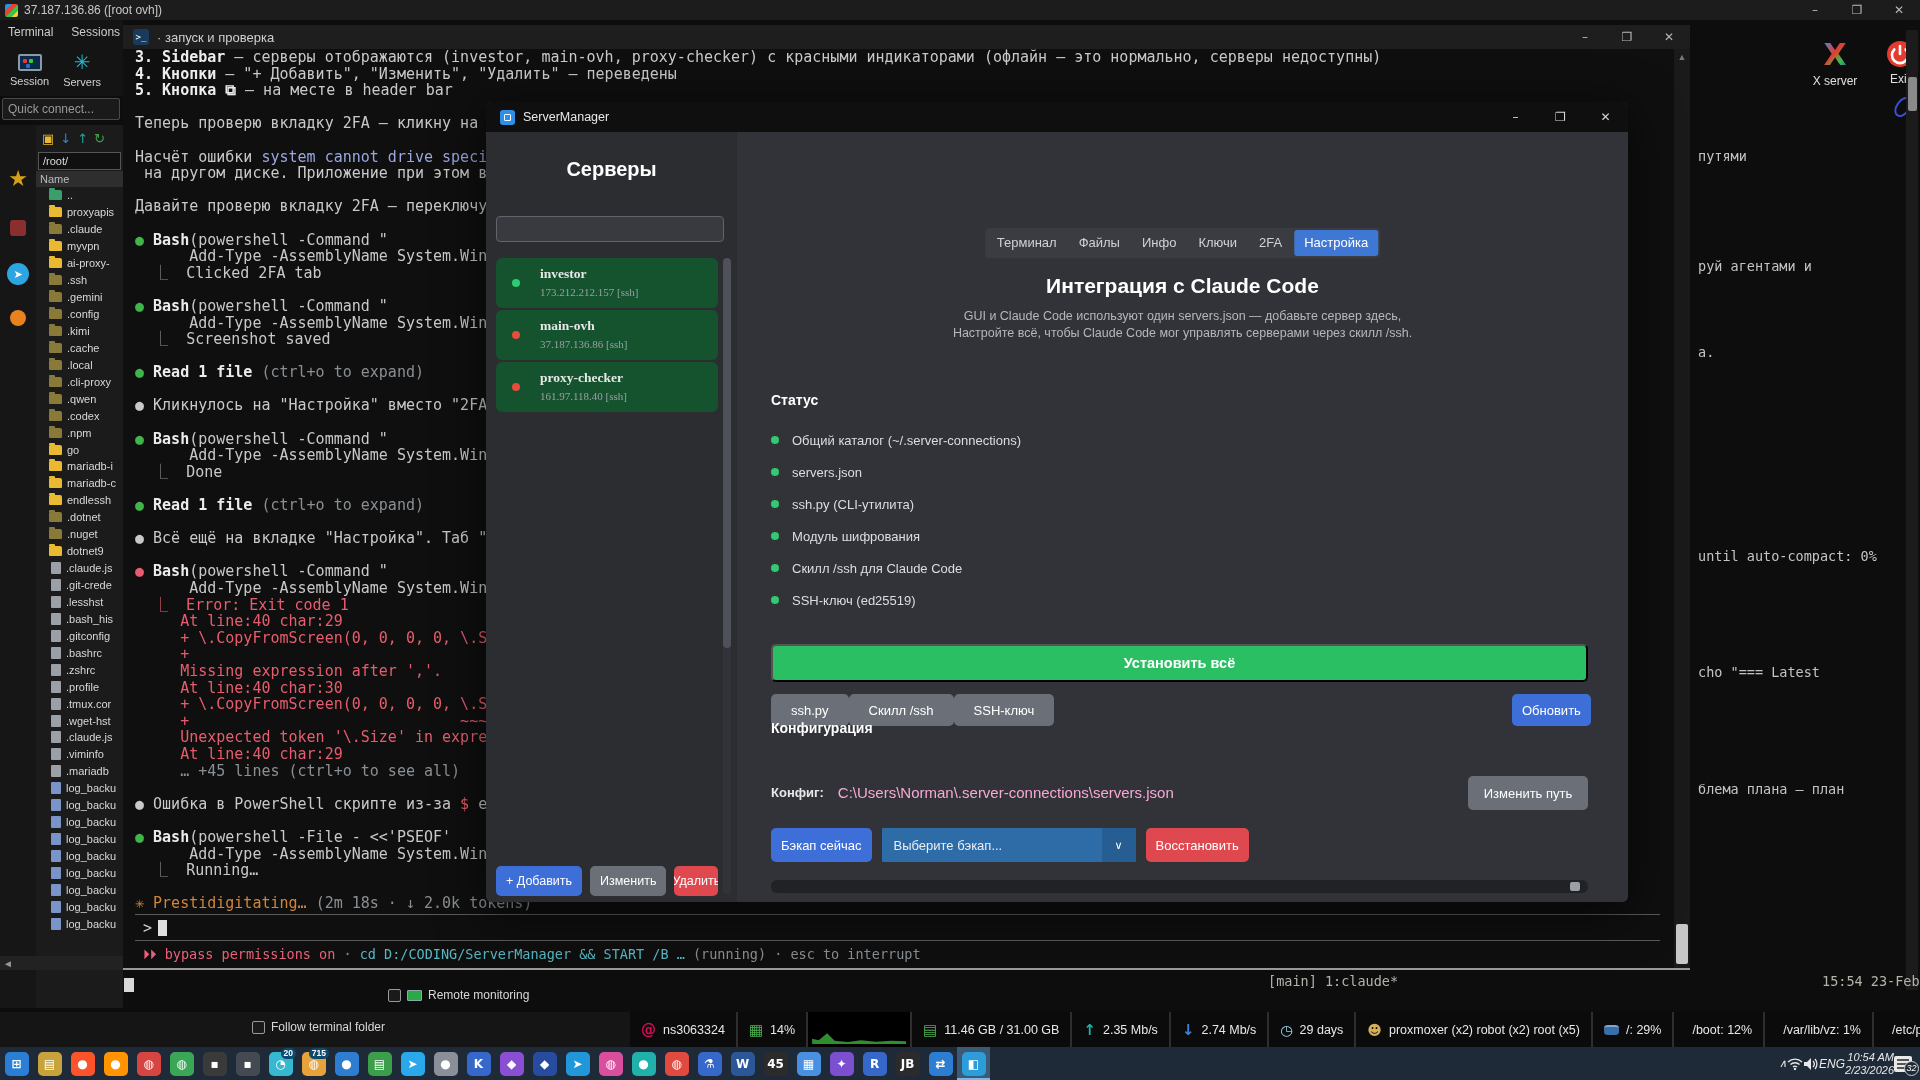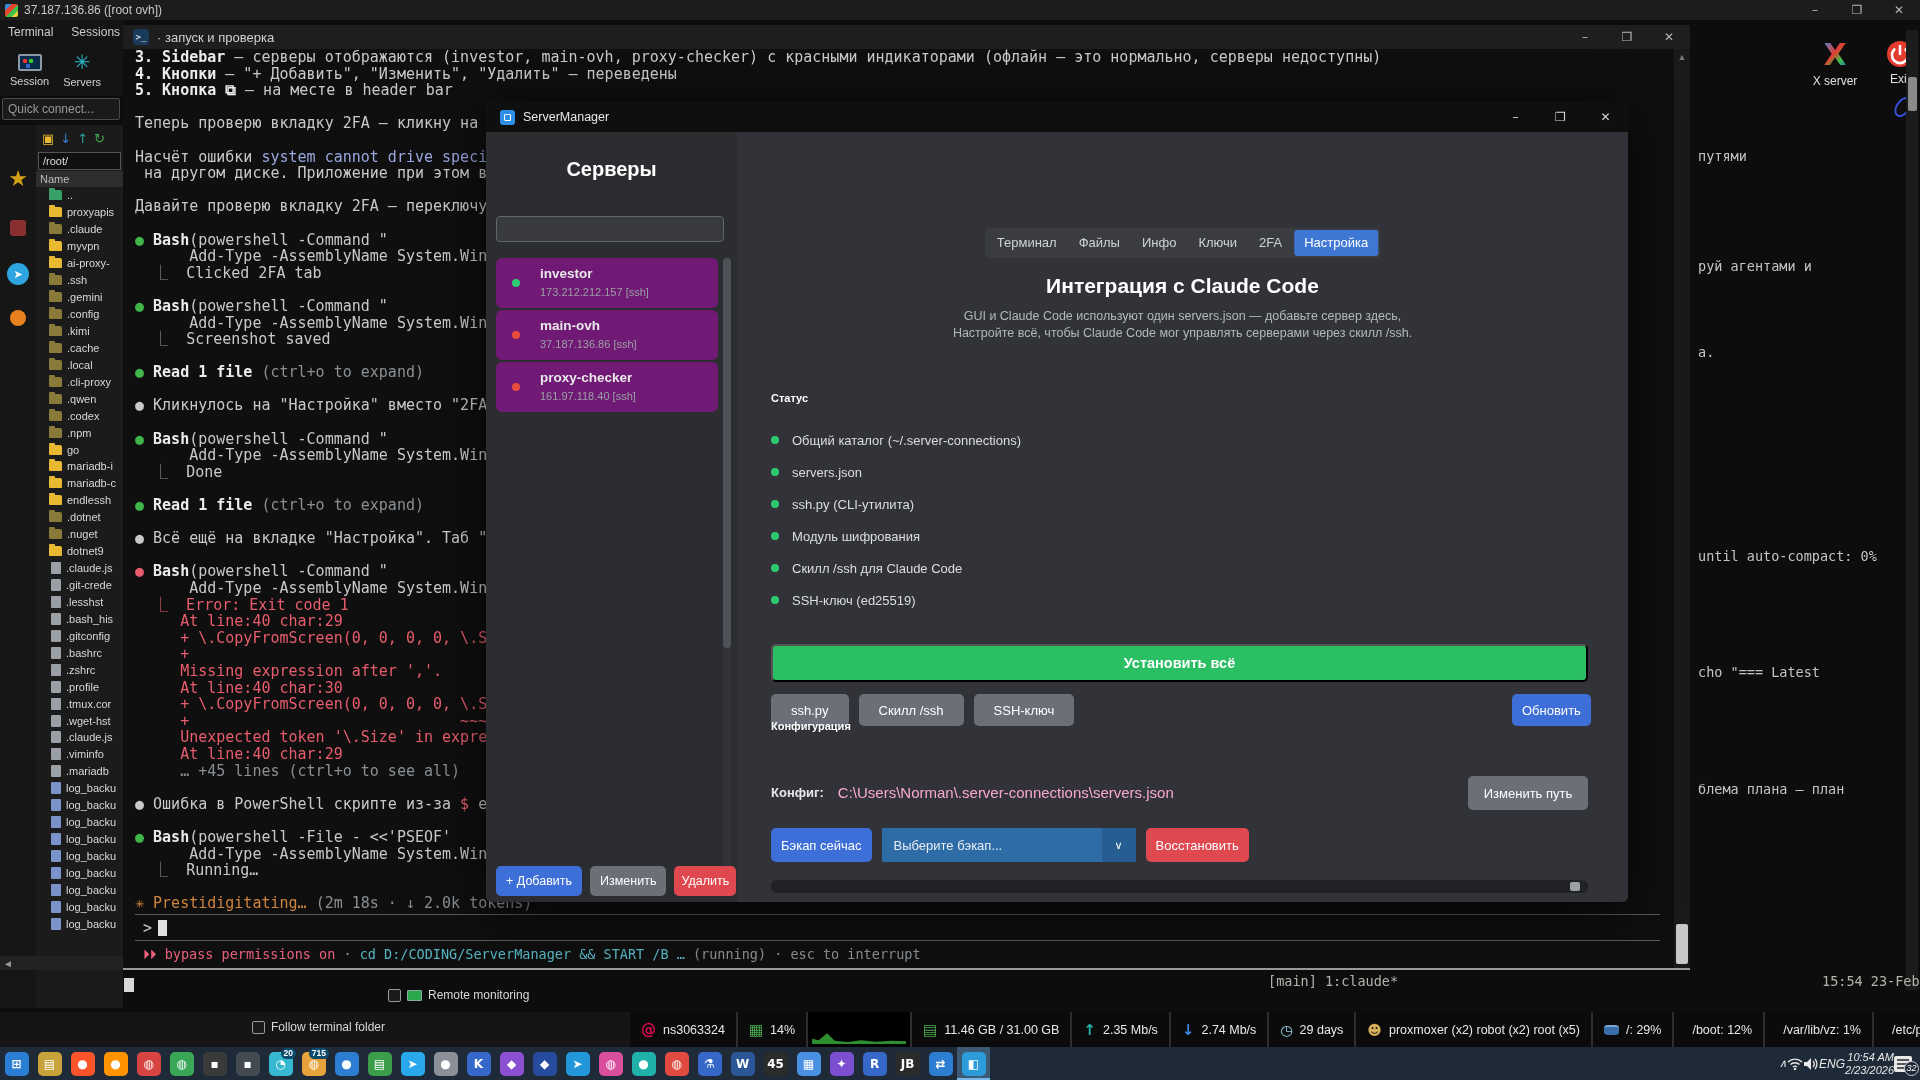--- a/index.html
+++ b/index.html
@@ -152,48 +152,48 @@
   .sm-logo { width:15px; height:15px; margin:0 8px 0 14px; background:#2e8fe8; border-radius:3px;
     display:flex; align-items:center; justify-content:center; }
   .sm-logo i { width:7px; height:7px; border:1.5px solid #fff; border-radius:1px; display:block; }
   .sm-controls { margin-left:auto; display:flex; }
   .sm-controls .wbtn { width:45px; height:30px; color:#d8d8d8; }
   .sm-side { position:absolute; left:0; top:30px; width:251px; bottom:0; background:#2b2d31; }
   .sm-side h2 { text-align:center; color:#fff; font-size:20px; margin-top:26px; }
   .sm-search { position:absolute; left:10px; top:84px; width:228px; height:26px; background:#383a40;
     border:1px solid #62656b; border-radius:4px; }
   .srv-list { position:absolute; left:10px; top:126px; width:222px; }
-  .srv-item { background:#701a75; border-radius:6px; height:50px; margin-bottom:2px; position:relative; }
+  .srv-item { background:#14532d; border-radius:6px; height:50px; margin-bottom:2px; position:relative;font-family:Liberation Serif, serif; }
   .srv-dot { position:absolute; left:16px; top:21px; width:8px; height:8px; border-radius:50%; }
   .srv-dot.status-online { background:#2ecc71; } .srv-dot.status-offline { background:#e74c3c; }
   .srv-name { position:absolute; left:44px; top:8px; color:#e8e8e8; font-size:13.5px; font-weight:bold; }
   .srv-ip { position:absolute; left:44px; top:28px; color:#9aa0a6; font-size:11px; }
   .sm-side-scroll { position:absolute; right:6px; top:126px; width:8px; height:636px; background:#313338; border-radius:4px;}
   .sm-side-thumb { position:absolute; right:6px; top:126px; width:8px; height:390px; background:#4e5158; border-radius:4px;}
   .sm-side-btns { position:absolute; left:10px; bottom:6px; display:flex; gap:8px; }
   .btn { border:none; border-radius:5px; color:#fff; font-size:12.5px; height:30px; padding:0 10px;
     font-family:"Liberation Sans", sans-serif; display:flex; align-items:center; justify-content:center; white-space:nowrap;}
   .btn-blue { background:#3e6fd8; } .btn-gray { background:#6b7078; } .btn-red { background:#e0484f; }
-  .btn-del { width:62px; overflow:hidden; }
+  .btn-del { width:44px; overflow:hidden; }
   .sm-main { position:absolute; left:251px; top:30px; right:0; bottom:0; background:#313338; }
   .tabs { position:absolute; left:50%; transform:translateX(-50%); top:96px; height:30px; background:#3a3c42;
     border-radius:4px; padding:2px; display:flex; gap:2px; }
   .tab { height:26px; line-height:26px; padding:0 10px; color:#cfd2d6; font-size:13px; border-radius:3px; white-space:nowrap;}
   .tab.active { background:#3f78d4; color:#fff; }
   .sm-h1 { position:absolute; left:0; right:0; top:142px; text-align:center; color:#fff;
     font-size:21px; font-weight:bold; }
   .sm-desc { position:absolute; left:0; right:0; top:176px; text-align:center; color:#b4b8bc;
     font-size:12.5px; line-height:17px; }
-  .sm-sec { position:absolute; color:#fff; font-size:11px; font-weight:bold; left:34px; }
+  .sm-sec { position:absolute; color:#fff; font-size:14px; font-weight:bold; left:34px; }
   .stat-list { position:absolute; left:34px; top:292px; }
   .stat-item { height:32px; display:flex; align-items:center; gap:13px; color:#dcdee0; font-size:13px; }
   .stat-dot { width:8px; height:8px; border-radius:50%; background:#2ecc71; }
   .install-btn { position:absolute; left:34px; top:512px; width:817px; height:38px; background:#2abf63;
     border-radius:5px; color:#fff; font-weight:bold; font-size:14.5px; }
-  .qbtns { position:absolute; left:34px; top:562px; display:flex; gap:10px; }
+  .qbtns { position:absolute; left:34px; top:562px; display:flex; gap:0; }
   .qbtns .btn { height:32px; font-size:13px; padding:0 20px; }
   .refresh-btn { position:absolute; left:775px; top:562px; height:32px; font-size:13px; }
   .cfg-label { position:absolute; left:34px; top:588px; }
   .cfg-row { position:absolute; left:34px; top:652px; display:flex; align-items:center; gap:14px; }
   .cfg-key { color:#e8e8e8; font-size:13px; font-weight:bold; }
   .cfg-path { color:#f9a8d4; font-size:15px; font-family:Liberation Sans, sans-serif; }
   .changepath-btn { position:absolute; left:731px; top:644px; width:120px; height:34px; font-size:13px; }
   .bk-row { position:absolute; left:34px; top:696px; display:flex; gap:10px; }
   .bk-row .btn { height:34px; font-size:13px; }
   .bk-select { width:254px; height:34px; border-radius:1px; overflow:hidden; display:flex; }

